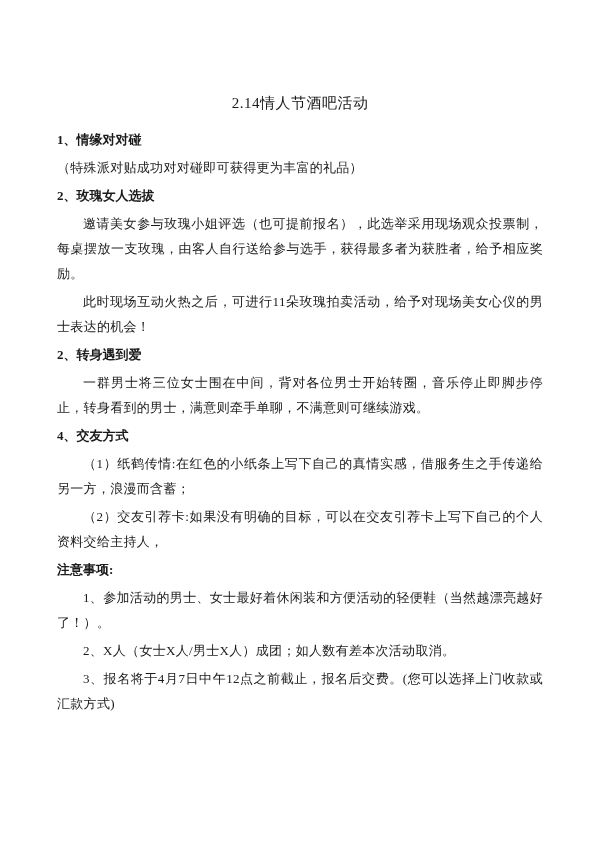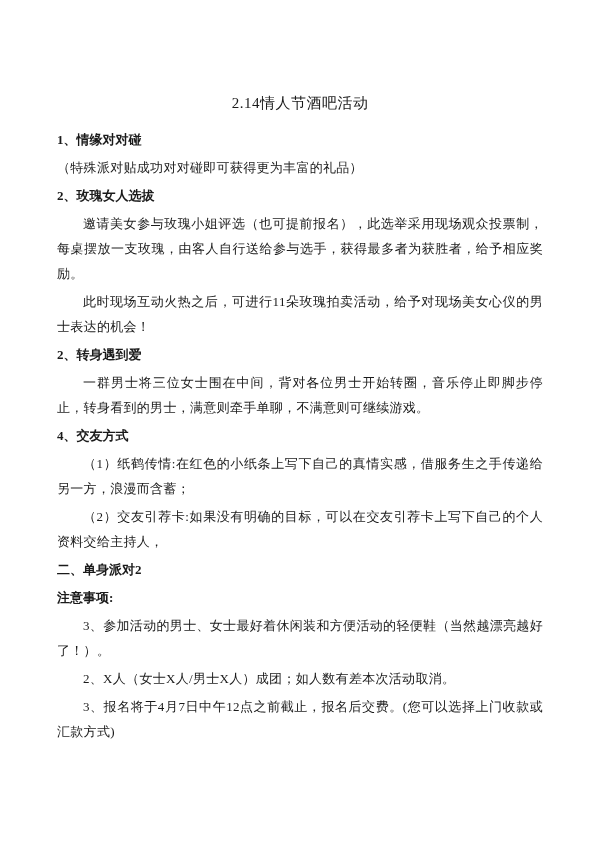--- a/index.html
+++ b/index.html
@@ -60,20 +60,19 @@
     <div class="h">1、情缘对对碰</div>
     <p class="para no-indent">（特殊派对贴成功对对碰即可获得更为丰富的礼品）</p>
     <div class="h">2、玫瑰女人选拔</div>
     <p class="para">邀请美女参与玫瑰小姐评选（也可提前报名），此选举采用现场观众投票制，每桌摆放一支玫瑰，由客人自行送给参与选手，获得最多者为获胜者，给予相应奖励。</p>
     <p class="para">此时现场互动火热之后，可进行11朵玫瑰拍卖活动，给予对现场美女心仪的男士表达的机会！</p>
     <div class="h">2、转身遇到爱</div>
     <p class="para">一群男士将三位女士围在中间，背对各位男士开始转圈，音乐停止即脚步停止，转身看到的男士，满意则牵手单聊，不满意则可继续游戏。</p>
     <div class="h">4、交友方式</div>
     <p class="para">（1）纸鹤传情:在红色的小纸条上写下自己的真情实感，借服务生之手传递给另一方，浪漫而含蓄；</p>
     <p class="para">（2）交友引荐卡:如果没有明确的目标，可以在交友引荐卡上写下自己的个人资料交给主持人，</p>
-    <div class="h">二、单身派对2</div>
     <div class="h">注意事项:</div>
-    <p class="para">3、参加活动的男士、女士最好着休闲装和方便活动的轻便鞋（当然越漂亮越好了！）。</p>
+    <p class="para">1、参加活动的男士、女士最好着休闲装和方便活动的轻便鞋（当然越漂亮越好了！）。</p>
     <p class="para">2、X人（女士X人/男士X人）成团；如人数有差本次活动取消。</p>
     <p class="para">3、报名将于4月7日中午12点之前截止，报名后交费。(您可以选择上门收款或汇款方式)</p>
 
   </div>
 </div>
 
 </body></html>

